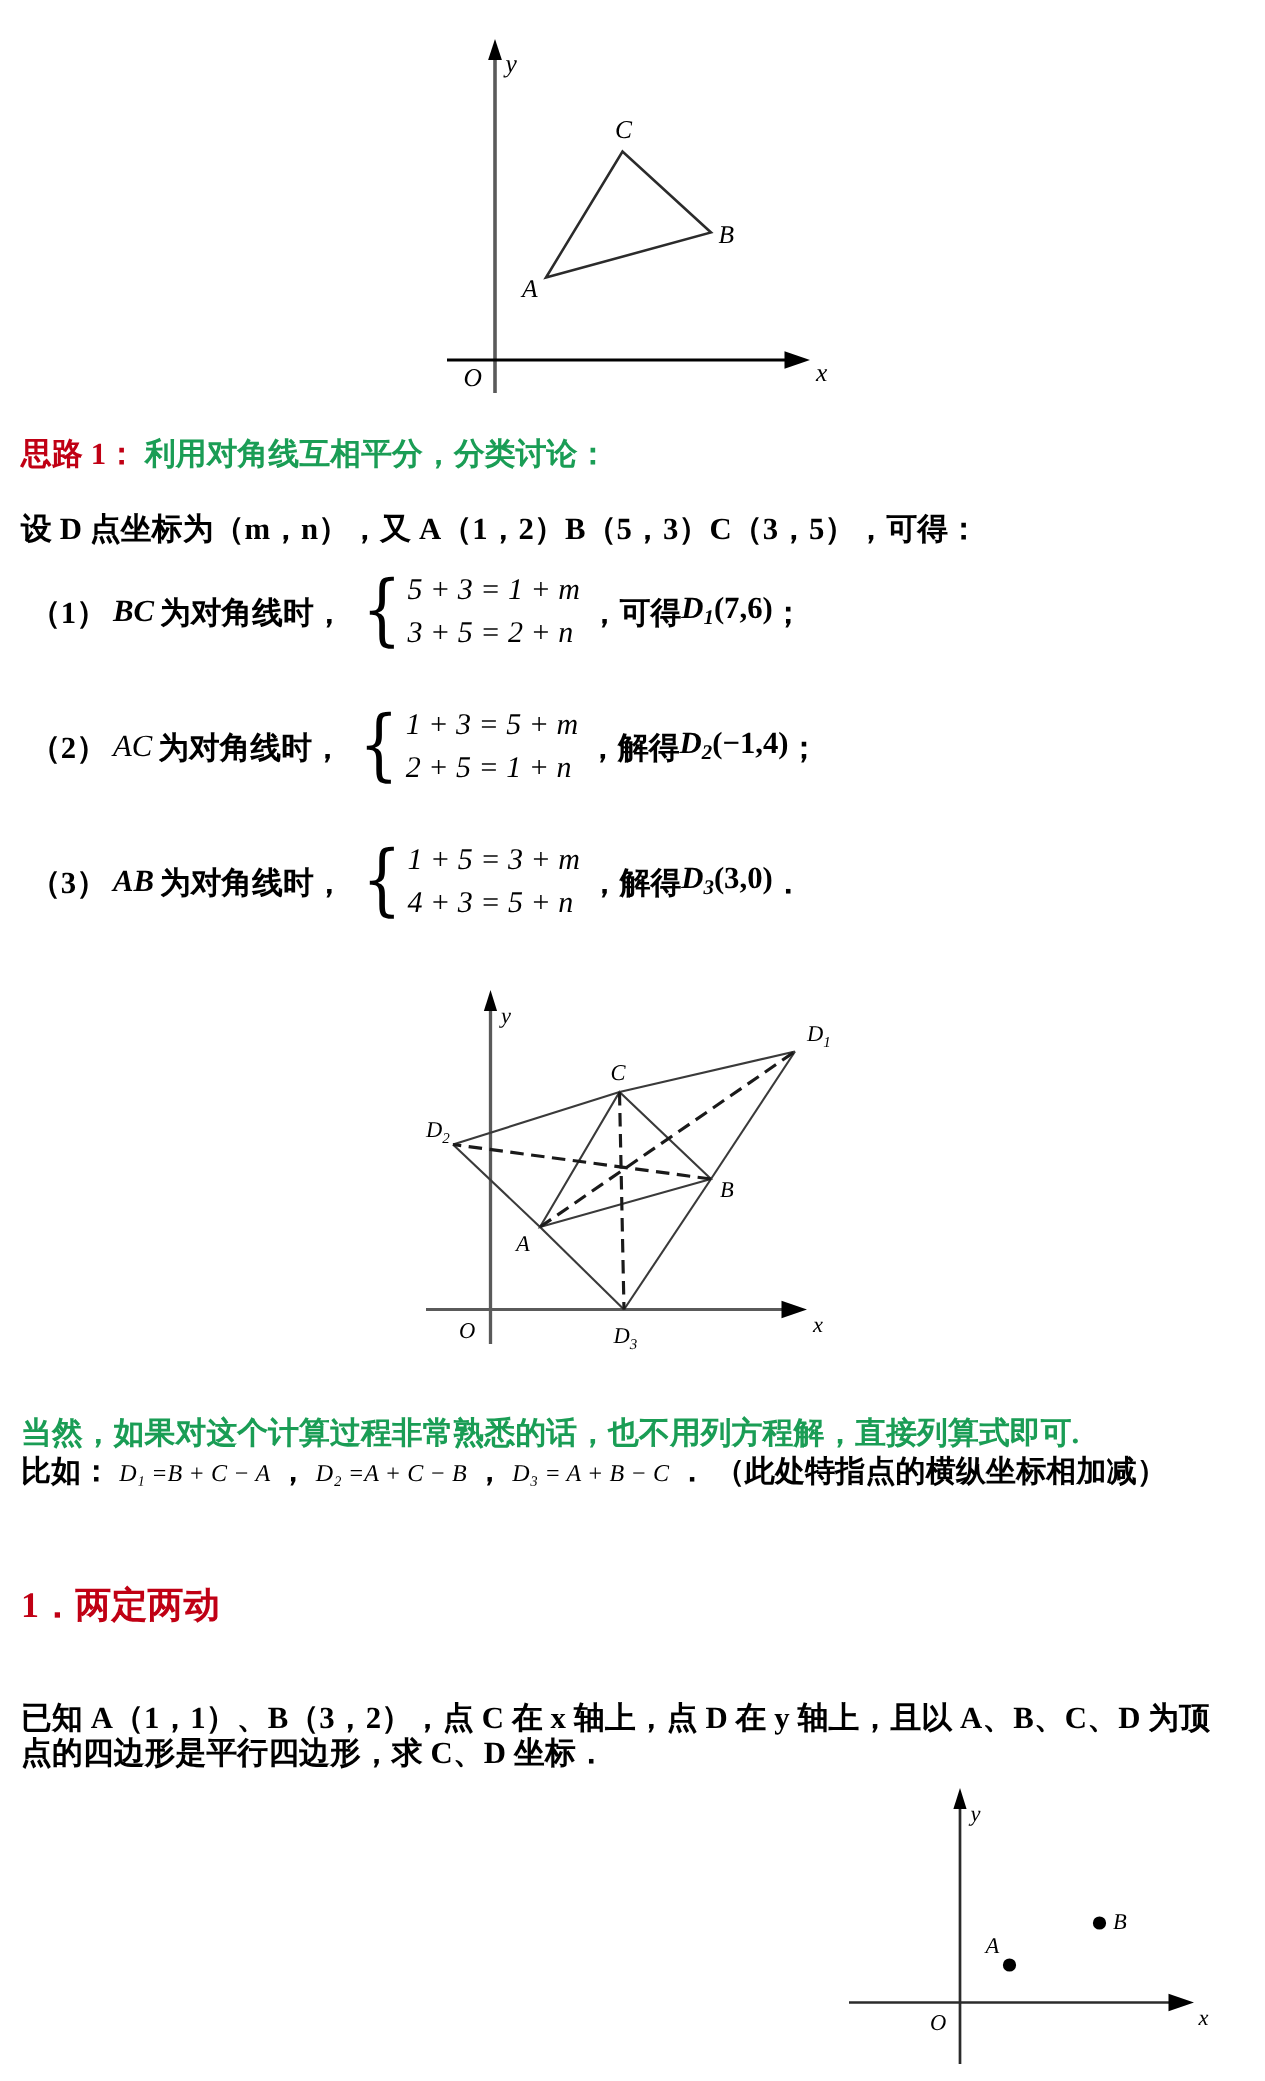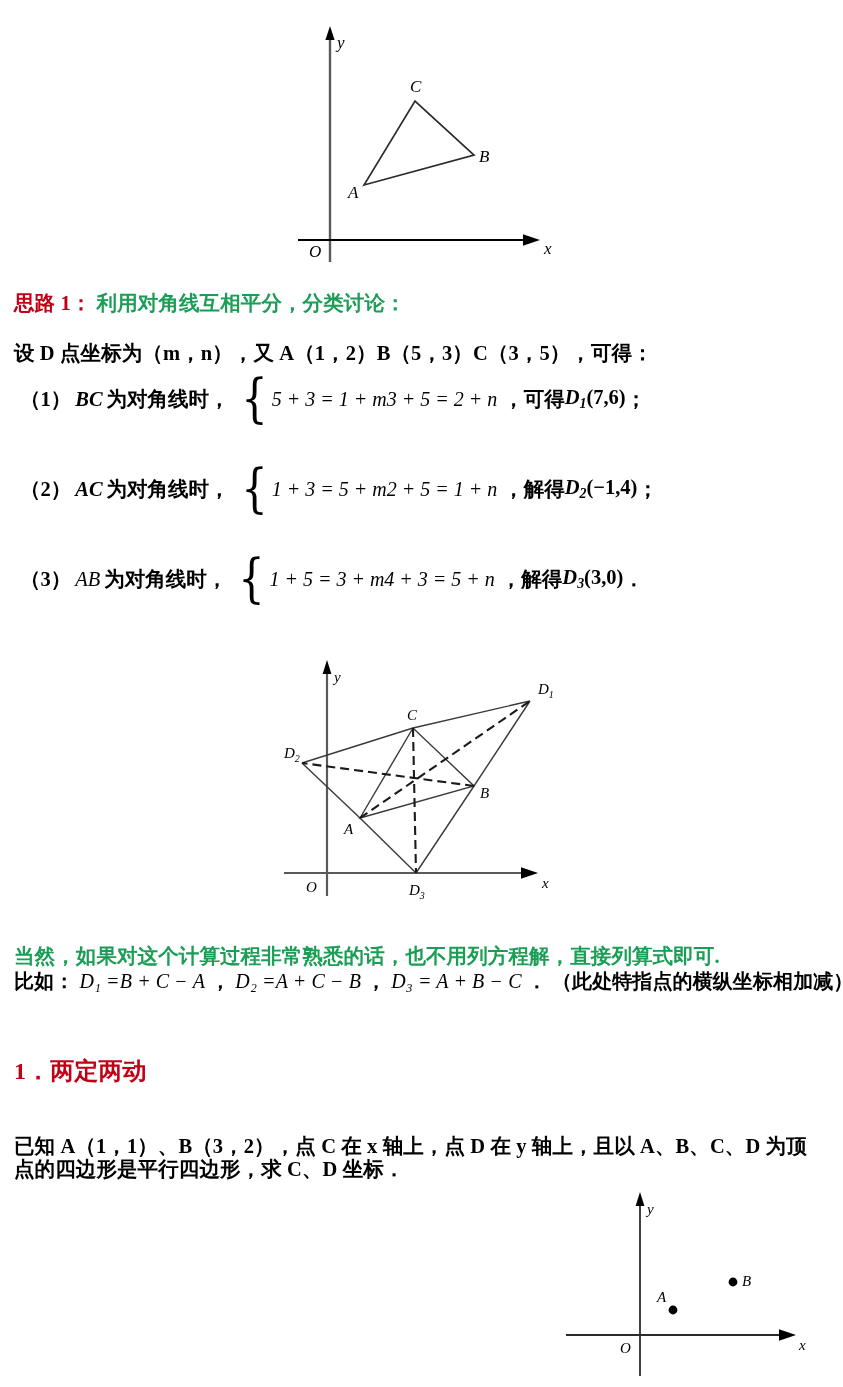--- a/index.html
+++ b/index.html
@@ -72,34 +72,35 @@
   .brace {
     font-size: 52px;
     line-height: 0.78;
     font-weight: 300;
     font-family: "DejaVu Serif", serif;
     transform: translateY(-1px) scaleX(0.8);
     display: inline-block;
   }
   .sys-lines {
     display: inline-flex;
+    flex-direction: column;
     justify-content: flex-end;
     font-size: 20px;
     font-weight: normal;
     font-style: italic;
     line-height: 1.45;
     padding-left: 1px;
   }
   .sys-lines span { font-family: "Liberation Serif","DejaVu Serif",serif; }
   .eq-tail { padding-left: 4px; }
   .sub { font-size: 0.68em; vertical-align: -0.28em; font-style: italic; }
 
   #line-note-green { top: 925px; margin-top: 18px; }
   #line-example { top: 968px; font-size: 20px; }
-  #line-example .fm { font-style: italic; font-weight: normal; font-size: 20px; }
+  #line-example .fm { font-style: italic; font-weight: normal; font-size: 16px; }
 
   #heading-two-fixed { top: 1055px; font-size: 24px; }
   #prob-line1 { top: 1133px; }
   #prob-line2 { top: 1156px; }
 </style>
 </head>
 <body>
 
 <div class="page">
 
@@ -141,37 +142,37 @@
         <span>3 + 5 = 2 + n</span>
       </span>
     </span>
     <span class="cn eq-tail">，可得</span>
     <span class="res"><span class="it">D</span><span class="sub">1</span><span>(7,6)</span></span>
     <span class="cn">；</span>
   </div>
 
   <div class="eqrow" id="eq-case2">
     <span class="cn eq-prefix">（2）</span>
-    <span class="it" style="font-weight:bold;padding:0 4px;text-align:right;">AC</span>
+    <span class="it" style="font-weight:normal;padding:0 4px;text-align:right;">AC</span>
     <span class="cn">为对角线时，</span>
     <span class="brace-sys">
       <span class="brace">{</span>
       <span class="sys-lines">
         <span>1 + 3 = 5 + m</span>
         <span>2 + 5 = 1 + n</span>
       </span>
     </span>
     <span class="cn eq-tail">，解得</span>
     <span class="res"><span class="it">D</span><span class="sub">2</span><span>(−1,4)</span></span>
     <span class="cn">；</span>
   </div>
 
   <div class="eqrow" id="eq-case3">
     <span class="cn eq-prefix">（3）</span>
-    <span class="it" style="font-weight:normal;padding:0 4px;">AB</span>
+    <span class="it" style="font-weight:bold;padding:0 4px;">AB</span>
     <span class="cn">为对角线时，</span>
     <span class="brace-sys">
       <span class="brace">{</span>
       <span class="sys-lines">
         <span>1 + 5 = 3 + m</span>
         <span>4 + 3 = 5 + n</span>
       </span>
     </span>
     <span class="cn eq-tail">，解得</span>
     <span class="res"><span class="it">D</span><span class="sub">3</span><span>(3,0)</span></span>

